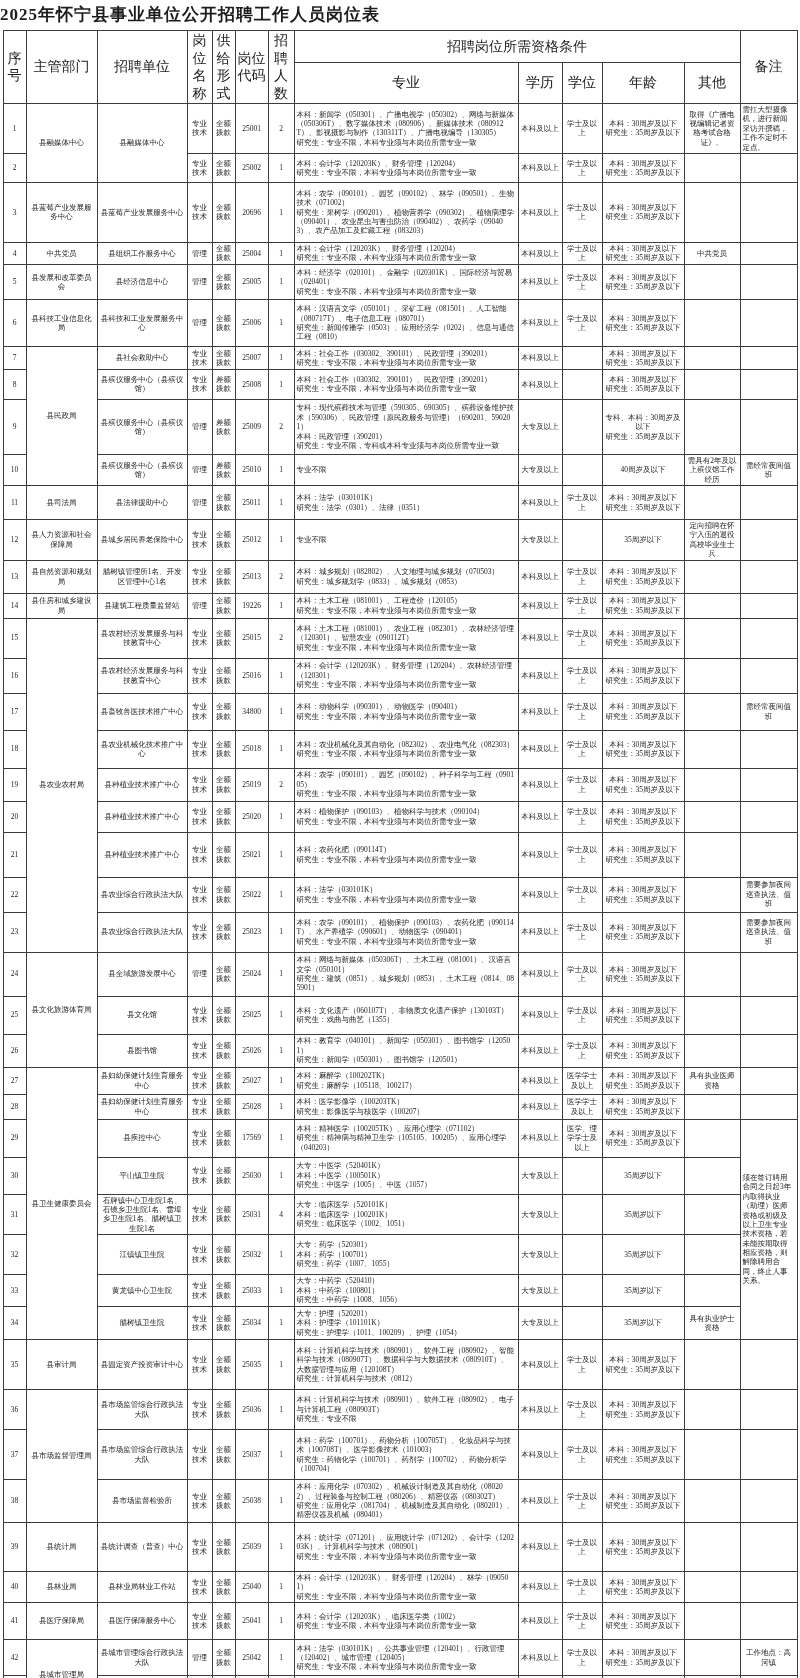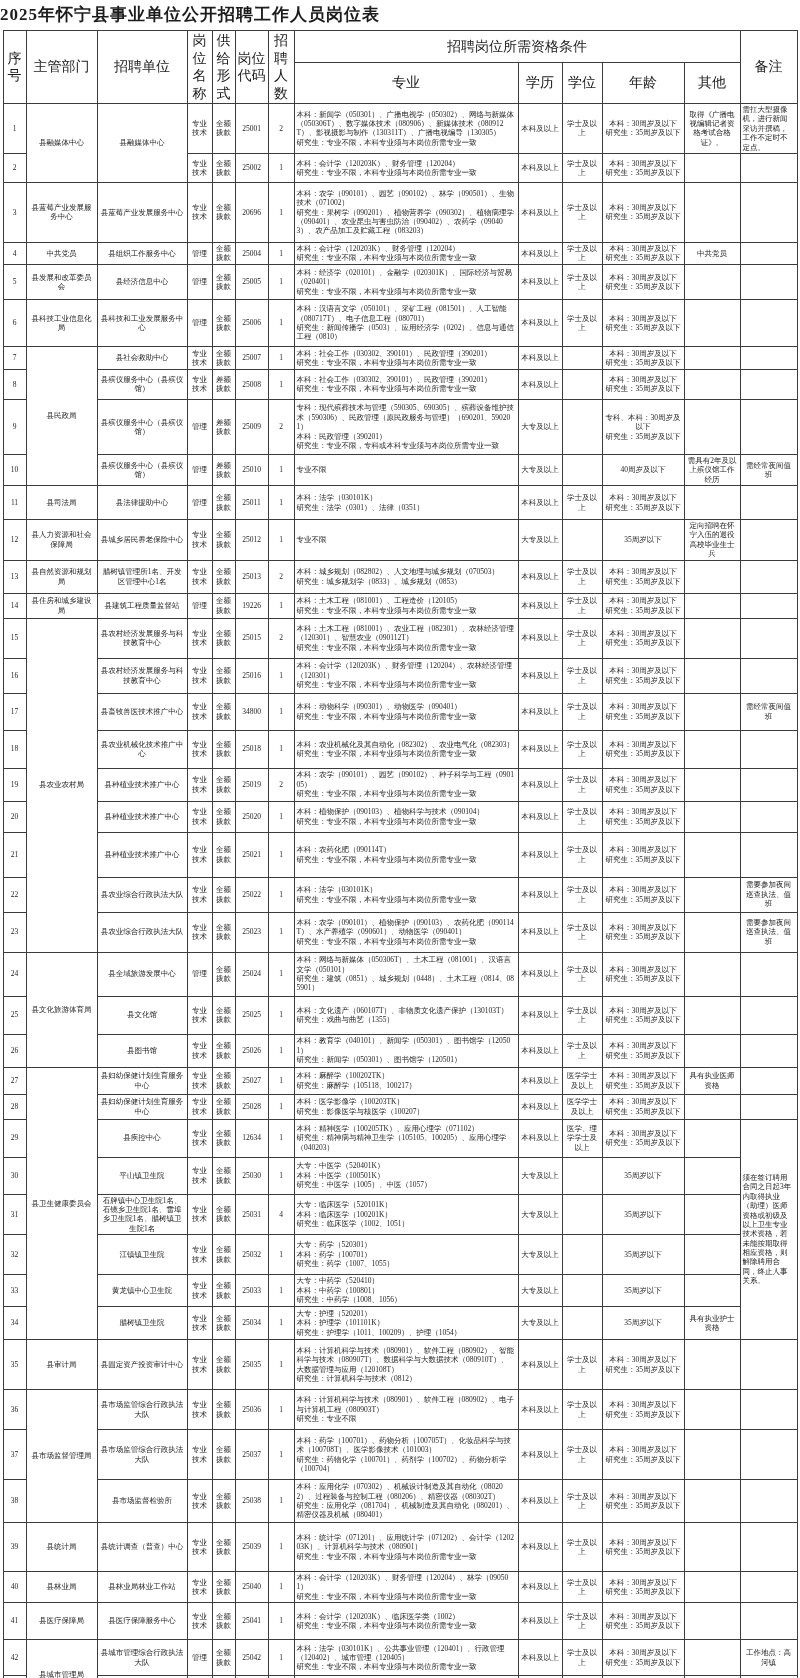--- a/index.html
+++ b/index.html
@@ -432,21 +432,21 @@
         </tr>
         <tr style="height: 44px;">
           <td>24</td>
           <td rowspan="3">县文化旅游体育局</td>
           <td>县全域旅游发展中心</td>
           <td>管理</td>
           <td>全额拨款</td>
           <td>25024</td>
           <td>1</td>
           <td class="al">本科：网络与新媒体（050306T）、土木工程（081001）、汉语言文学（050101）
-研究生：建筑（0851）、城乡规划（0448）、土木工程（0814、085901）</td>
+研究生：建筑（0851）、城乡规划（0853）、土木工程（0814、085901）</td>
           <td>本科及以上</td>
           <td>学士及以上</td>
           <td>本科：30周岁及以下
 研究生：35周岁及以下</td>
           <td></td>
           <td></td>
         </tr>
         <tr style="height: 38px;">
           <td>25</td>
           <td>县文化馆</td>
@@ -510,21 +510,21 @@
           <td>本科：30周岁及以下
 研究生：35周岁及以下</td>
           <td></td>
           <td></td>
         </tr>
         <tr style="height: 38px;">
           <td>29</td>
           <td>县疾控中心</td>
           <td>专业技术</td>
           <td>全额拨款</td>
-          <td>12634</td>
+          <td>17569</td>
           <td>1</td>
           <td class="al">本科：精神医学（100205TK）、应用心理学（071102）
 研究生：精神病与精神卫生学（105105、100205）、应用心理学（040203）</td>
           <td>本科及以上</td>
           <td>医学、理学学士及以上</td>
           <td>本科：30周岁及以下
 研究生：35周岁及以下</td>
           <td></td>
           <td rowspan="6" class="al">须在签订聘用合同之日起3年内取得执业（助理）医师资格或初级及以上卫生专业技术资格，若未能按期取得相应资格，则解除聘用合同，终止人事关系。</td>
         </tr>

